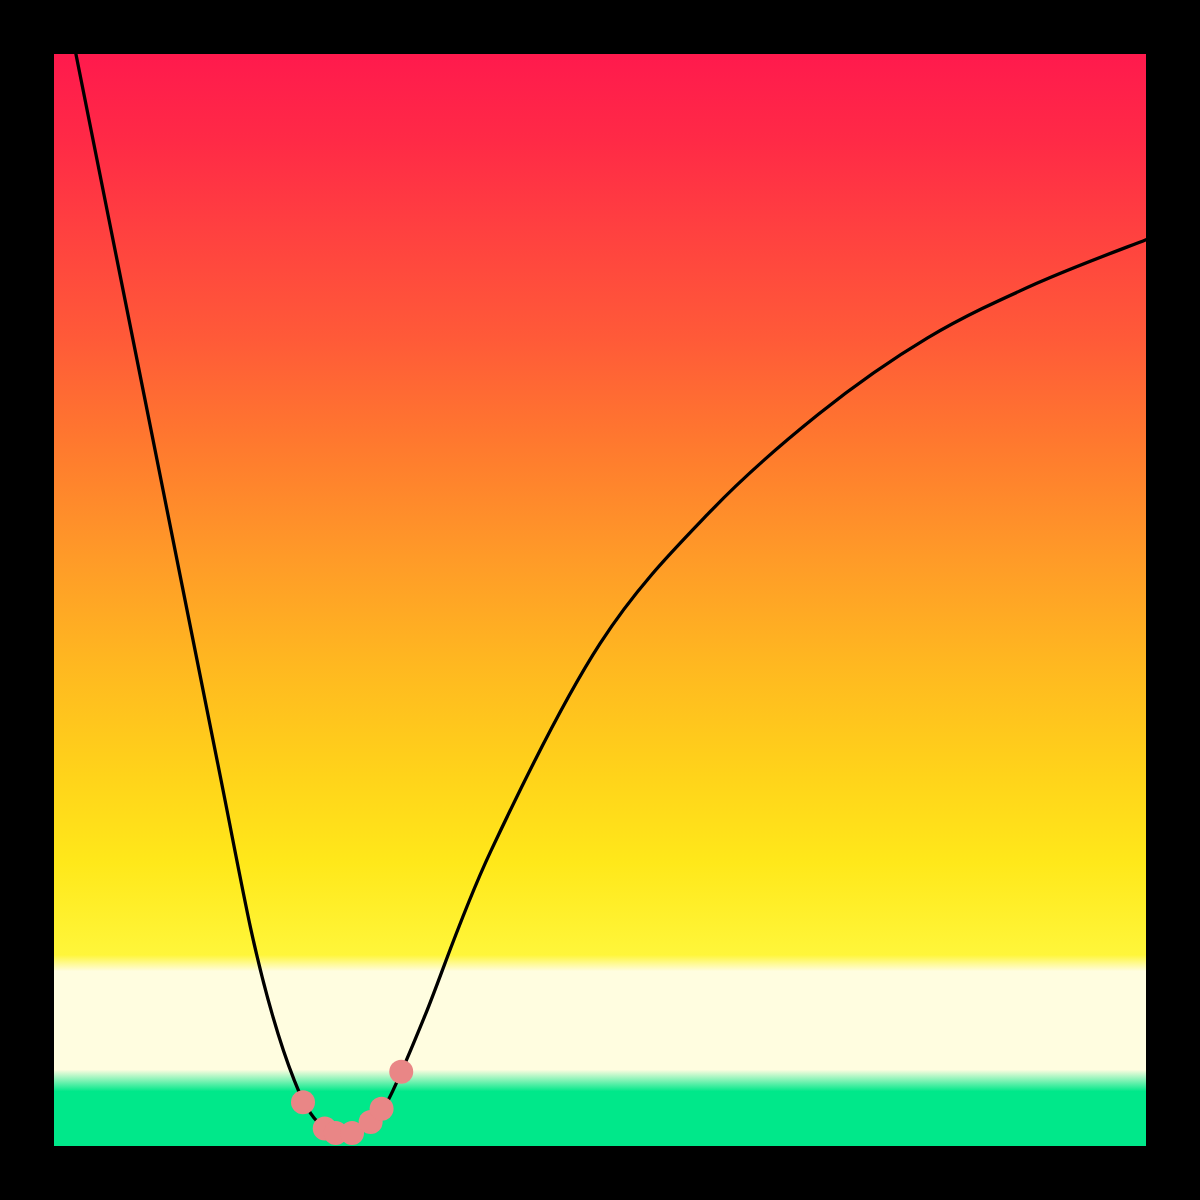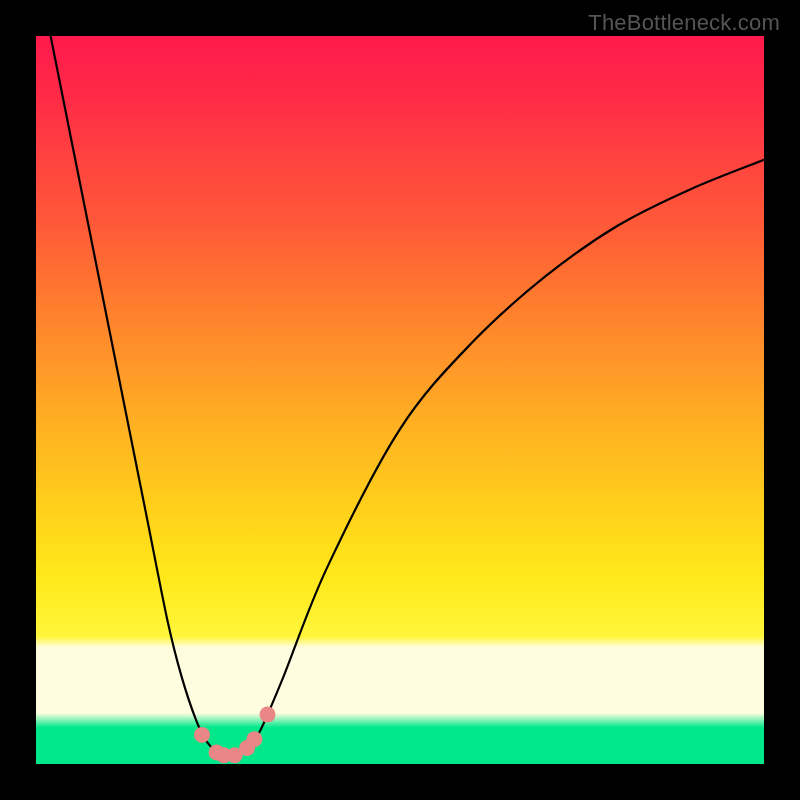--- a/index.html
+++ b/index.html
@@ -60,21 +60,20 @@
     position: absolute;
     inset: 0;
     width: 728px;
     height: 728px;
   }
 </style>
 </head>
 <body>
 
 <div class="frame">
-  <div class="attribution">TheBottleneck.com</div>
 
   <div class="plot">
     <div class="gradient"></div>
     <svg class="curve" viewBox="0 0 728 728" preserveAspectRatio="none">
       <path id="curve-path" fill="none" stroke="#000000" stroke-width="2.2" stroke-linecap="round" d="M14.6,0.0 C18.2,18.2 26.7,60.7 36.4,109.2 C46.1,157.7 60.7,230.5 72.8,291.2 C84.9,351.9 99.5,424.7 109.2,473.2 C118.9,521.7 125.0,554.5 131.0,582.4 C137.1,610.3 140.7,623.7 145.6,640.6 C150.5,657.6 155.9,673.4 160.2,684.3 C164.4,695.2 167.4,700.7 171.1,706.2 C174.7,711.6 178.4,714.7 182.0,717.1 C185.6,719.5 189.3,720.7 192.9,720.7 C196.6,720.7 200.2,718.9 203.8,717.1 C207.5,715.3 211.1,714.0 214.8,709.8 C218.4,705.6 220.2,703.1 225.7,691.6 C231.1,680.1 236.6,667.3 247.5,640.6 C258.4,613.9 271.8,572.7 291.2,531.4 C310.6,490.2 339.7,430.7 364.0,393.1 C388.3,355.5 412.5,331.2 436.8,305.8 C461.1,280.3 485.3,259.7 509.6,240.2 C533.9,220.8 558.1,203.8 582.4,189.3 C606.7,174.7 630.9,163.8 655.2,152.9 C679.5,142.0 715.9,128.6 728.0,123.8"></path>
       <g id="markers">
           <circle cx="166.0" cy="698.9" r="8" fill="#e98686" stroke="#c85a5a" stroke-width="0"></circle>
           <circle cx="180.5" cy="716.4" r="8" fill="#e98686" stroke="#c85a5a" stroke-width="0"></circle>
           <circle cx="187.8" cy="719.3" r="8" fill="#e98686" stroke="#c85a5a" stroke-width="0"></circle>
           <circle cx="198.7" cy="719.3" r="8" fill="#e98686" stroke="#c85a5a" stroke-width="0"></circle>

